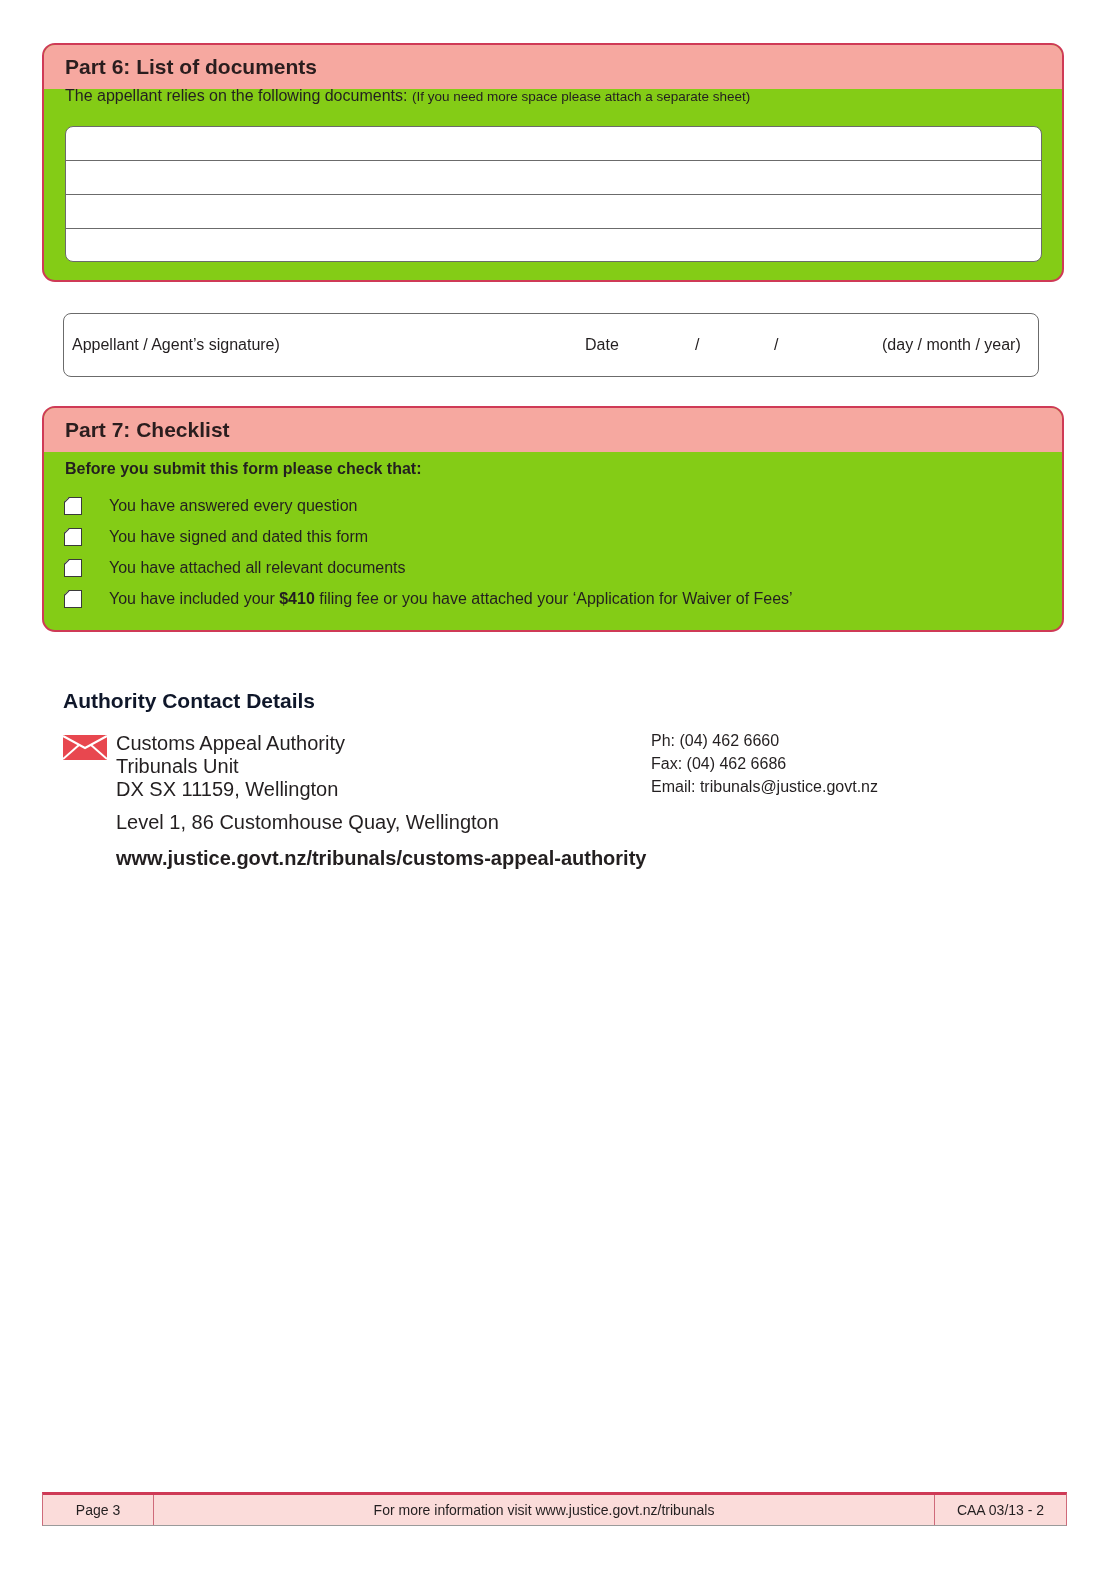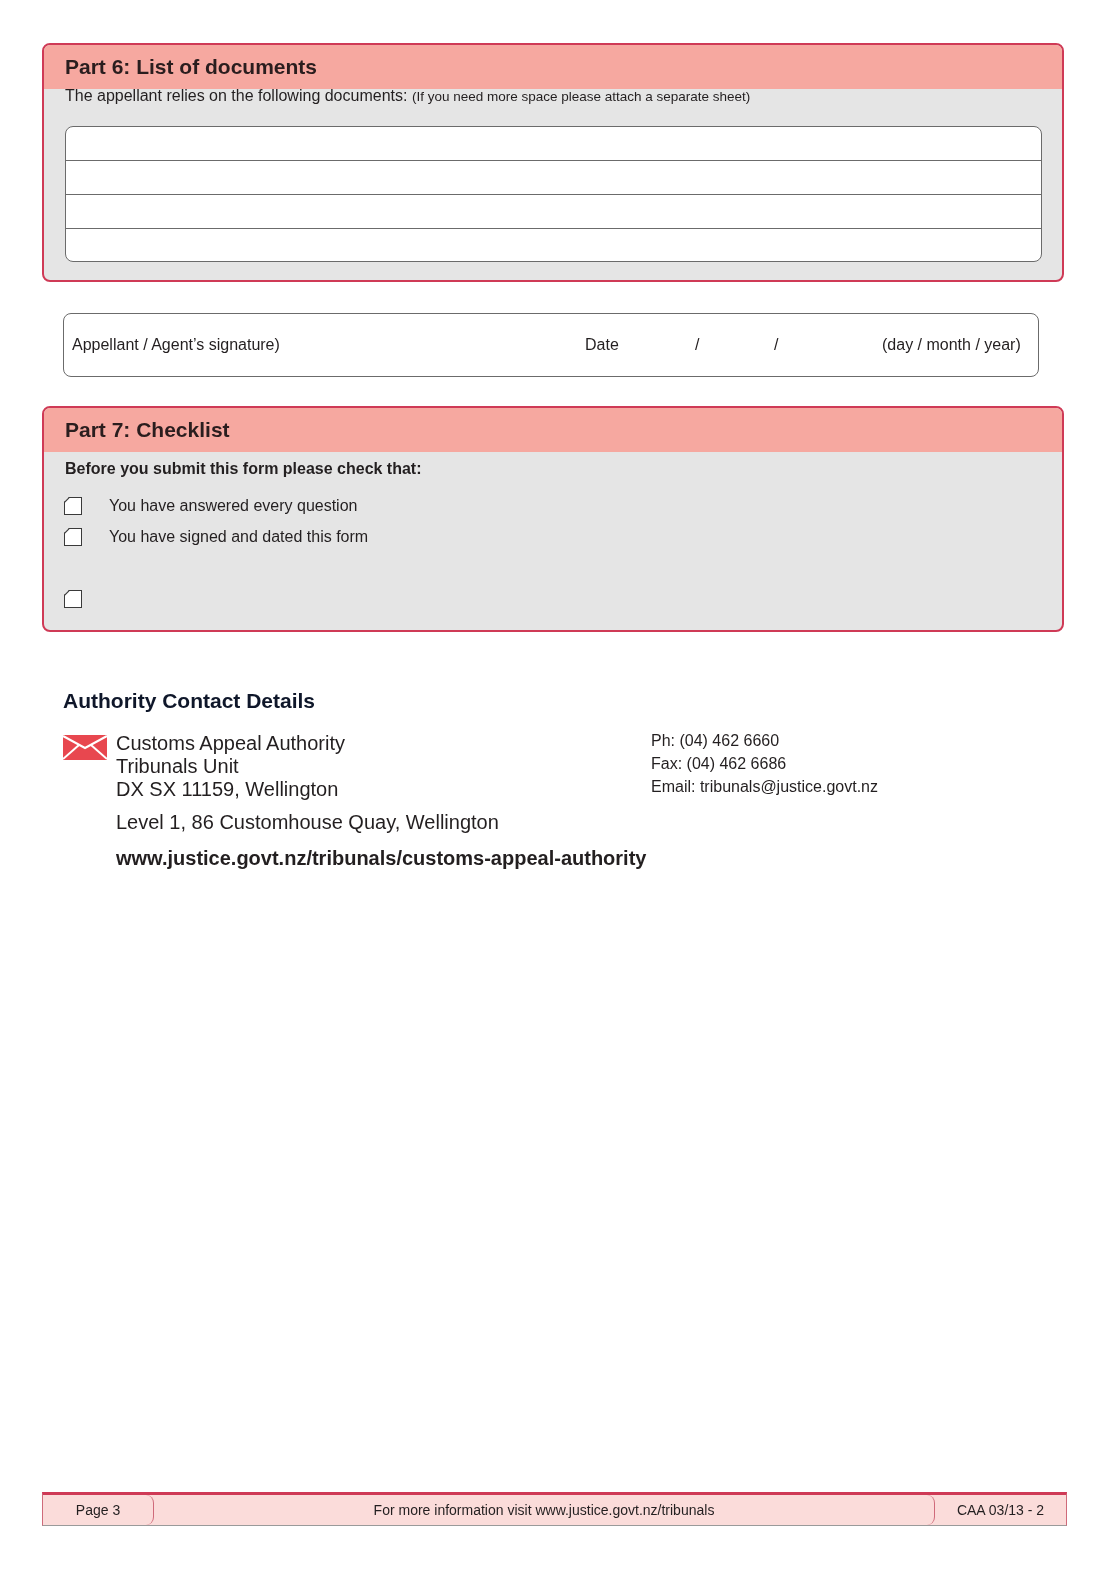--- a/index.html
+++ b/index.html
@@ -2,21 +2,21 @@
 <html><head>
 <meta charset="utf-8">
 <style>
   html, body { margin: 0; padding: 0; }
   body {
     width: 1120px; height: 1582px; background: #ffffff; position: relative;
     font-family: "Liberation Sans", sans-serif; color: #231f20;
   }
   .panel {
     position: absolute; left: 42px; width: 1022px;
-    background: #e5e5e5; border: 2px solid #cf3a56; border-radius: 8px;
+    background: #84cc16; border: 2px solid #cf3a56; border-radius: 13px;
     box-sizing: border-box; overflow: hidden;
   }
   .panel-header {
     background: #f6a8a0; height: 44px; line-height: 44px;
     padding-left: 21px; font-size: 21px; font-weight: bold; color: #2a1d1e;
   }
   #part6 { top: 43px; height: 239px; }
   #part7 { top: 406px; height: 226px; }
   .intro { position: absolute; left: 21px; top: 42px; font-size: 16px; }
   .intro small { font-size: 13.5px; }
@@ -51,21 +51,21 @@
   .addr-line { position: absolute; left: 116px; font-size: 20px; }
   .contact-right { position: absolute; left: 651px; font-size: 16px; }
   .web { font-weight: bold; }
 
   .footer {
     position: absolute; left: 42px; top: 1492px; width: 1025px; height: 34px;
     border-top: 3px solid #cf3a56; border-left: 1.5px solid #cf6a7a; border-right: 1.5px solid #cf6a7a;
     border-bottom: 1.5px solid #9a9a9a; background: #fbdcda; box-sizing: border-box;
     display: flex; font-size: 14px;
   }
-  .footer div { display: flex; align-items: center; justify-content: center; border-radius: 8px; }
+  .footer div { display: flex; align-items: center; justify-content: center; }
   .f-page { width: 110px; border-right: 1.5px solid #cf6a7a; }
   .f-info { flex: 1; border-right: 1.5px solid #cf6a7a; }
   .f-code { width: 131px; }
 </style>
 </head>
 <body>
 
 <section class="panel" id="part6">
   <div class="panel-header">Part 6: List of documents</div>
   <div class="intro">
@@ -92,22 +92,27 @@
   <div class="panel-header">Part 7: Checklist</div>
   <div class="checklist-intro">Before you submit this form please check that:</div>
   <div class="check-item" style="top:87px">
     <div class="checkbox"></div>
     <span class="check-label">You have answered every question</span>
   </div>
   <div class="check-item" style="top:118px">
     <div class="checkbox"></div>
     <span class="check-label">You have signed and dated this form</span>
   </div>
+  <div class="check-item" style="top:149px">
+    <div class="checkbox"></div>
+    <span class="check-label">You have attached all relevant documents</span>
+  </div>
   <div class="check-item" style="top:180px">
     <div class="checkbox"></div>
+    <span class="check-label"><span style="white-space:pre">You have included your </span><b>$410</b><span style="white-space:pre"> filing fee or you have attached your ‘Application for Waiver of Fees’</span></span>
   </div>
 </section>
 
 <div class="contact-title">Authority Contact Details</div>
 <svg class="mail-icon" viewBox="0 0 44 25">
   <rect x="0" y="0" width="44" height="25" fill="#e8474f"></rect>
   <polyline points="0,1 22,13 44,1" fill="none" stroke="#fff" stroke-width="2"></polyline>
   <line x1="0" y1="24" x2="16" y2="10" stroke="#fff" stroke-width="2"></line>
   <line x1="44" y1="24" x2="28" y2="10" stroke="#fff" stroke-width="2"></line>
 </svg>

